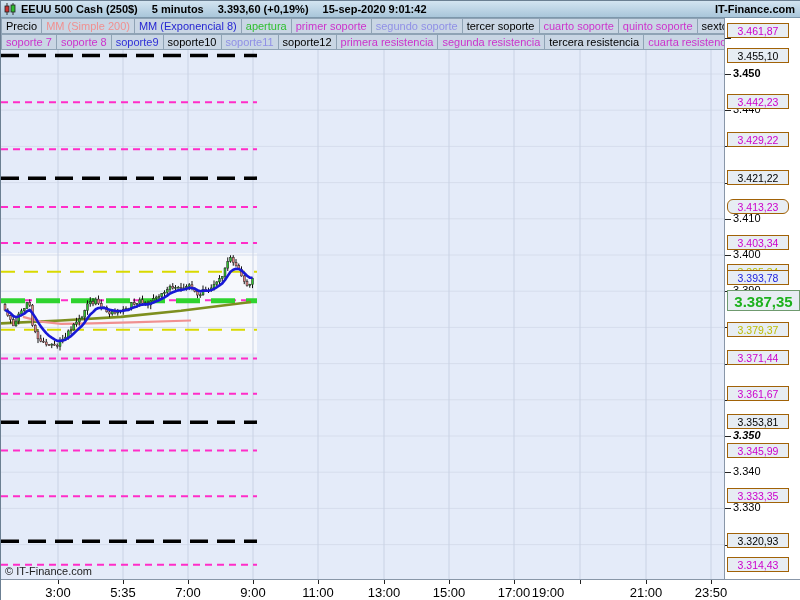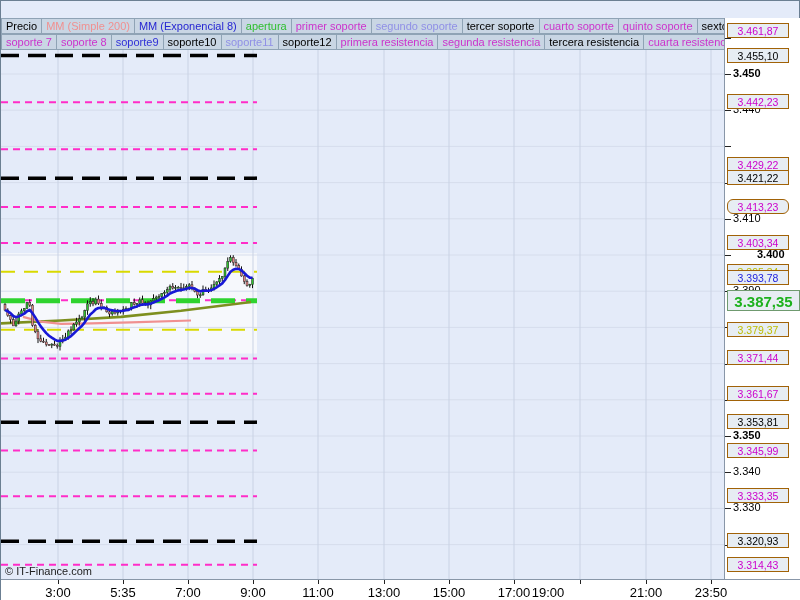--- a/index.html
+++ b/index.html
@@ -33,20 +33,35 @@
   .xaxis{position:absolute;left:0;top:578px;width:800px;height:22px;background:#ffffff;
     border-top:1px solid #8896a8;border-bottom:1px solid #9aa6b4;box-sizing:border-box;}
   .xlab{position:absolute;top:5px;font-size:13px;color:#000;transform:translateX(-50%);}
   .xtickmark{position:absolute;top:0;width:1px;height:4px;background:#222;}
 </style>
 </head>
 <body>
 
 <div class="app">
 
+  <div class="titlebar">
+    <span class="ticon">
+      <svg width="13" height="12" viewBox="0 0 13 12">
+        <line x1="3" y1="0" x2="3" y2="12" stroke="#333" stroke-width="1"></line>
+        <rect x="1" y="3" width="4" height="6" fill="#cc3333" stroke="#222" stroke-width="0.8"></rect>
+        <line x1="9" y1="0" x2="9" y2="12" stroke="#333" stroke-width="1"></line>
+        <rect x="7" y="2" width="4" height="7" fill="#2fbf2f" stroke="#222" stroke-width="0.8"></rect>
+      </svg>
+    </span>
+    <span>EEUU 500 Cash (250$)</span>
+    <span>5 minutos</span>
+    <span>3.393,60 (+0,19%)</span>
+    <span>15-sep-2020 9:01:42</span>
+    <span class="brand">IT-Finance.com</span>
+  </div>
 
   <div class="legend" id="legend">
       <div class="lrow" style="top: 0px;"><span class="lcell" style="color: rgb(0, 0, 0);">Precio</span><span class="lcell" style="color: rgb(240, 144, 144);">MM (Simple 200)</span><span class="lcell" style="color: rgb(38, 38, 210);">MM (Exponencial 8)</span><span class="lcell" style="color: rgb(47, 191, 47);">apertura</span><span class="lcell" style="color: rgb(204, 51, 204);">primer soporte</span><span class="lcell" style="color: rgb(144, 144, 230);">segundo soporte</span><span class="lcell" style="color: rgb(0, 0, 0);">tercer soporte</span><span class="lcell" style="color: rgb(204, 51, 204);">cuarto soporte</span><span class="lcell" style="color: rgb(204, 51, 204);">quinto soporte</span><span class="lcell" style="color: rgb(0, 0, 0);">sexto soporte</span></div>
       <div class="lrow" style="top: 16px;"><span class="lcell" style="color: rgb(204, 51, 204);">soporte 7</span><span class="lcell" style="color: rgb(204, 51, 204);">soporte 8</span><span class="lcell" style="color: rgb(48, 48, 216);">soporte9</span><span class="lcell" style="color: rgb(0, 0, 0);">soporte10</span><span class="lcell" style="color: rgb(144, 144, 230);">soporte11</span><span class="lcell" style="color: rgb(0, 0, 0);">soporte12</span><span class="lcell" style="color: rgb(204, 51, 204);">primera resistencia</span><span class="lcell" style="color: rgb(204, 51, 204);">segunda resistencia</span><span class="lcell" style="color: rgb(0, 0, 0);">tercera resistencia</span><span class="lcell" style="color: rgb(204, 51, 204);">cuarta resistencia</span></div>
     </div>
 
   <div class="plot" id="plot">
     <svg id="plotsvg" width="723" height="529">
         <rect x="0" y="203.17325359749663" width="256" height="100.30904921132361" fill="#f6f8fc"></rect>
         <line x1="0" y1="24" x2="723" y2="24" stroke="#d6ddec" stroke-width="1"></line>
@@ -292,29 +307,29 @@
       <div class="ytickmark" style="top: 309.4px;"></div>
       <div class="ytickmark" style="top: 345.6px;"></div>
       <div class="ytickmark" style="top: 381.8px;"></div>
       <div class="ytickmark" style="top: 418px;"></div>
       <div class="ytickmark" style="top: 454.2px;"></div>
       <div class="ytickmark" style="top: 490.4px;"></div>
       <div class="ytickmark" style="top: 526.6px;"></div>
       <div class="ytick" style="top: 49px; font-weight: bold;">3.450</div>
       <div class="ytick" style="top: 85.2px; font-weight: normal;">3.440</div>
       <div class="ytick" style="top: 193.8px; font-weight: normal;">3.410</div>
-      <div class="ytick" style="top: 230px; font-weight: bold; margin-left: 24px;">3.400</div>
+      <div class="ytick" style="top: 230px; font-weight: normal;">3.400</div>
       <div class="ytick" style="top: 266.2px; font-weight: normal;">3.390</div>
-      <div class="ytick" style="top: 411px; font-weight: bold;">3.350</div>
+      <div class="ytick" style="top: 411px; font-weight: bold; font-style: italic;">3.350</div>
       <div class="ytick" style="top: 447.2px; font-weight: normal;">3.340</div>
       <div class="ytick" style="top: 483.4px; font-weight: normal;">3.330</div>
       <div class="lvlbox" style="top: 5.0306px; color: rgb(204, 0, 204);">3.461,87</div>
       <div class="lvlbox" style="top: 29.538px; color: rgb(0, 0, 0);">3.455,10</div>
       <div class="lvlbox" style="top: 76.1274px; color: rgb(204, 0, 204);">3.442,23</div>
-      <div class="lvlbox" style="top: 139px; color: rgb(204, 0, 204);">3.429,22</div>
+      <div class="lvlbox" style="top: 114px; color: rgb(204, 0, 204);">3.429,22</div>
       <div class="lvlbox" style="top: 152.184px; color: rgb(0, 0, 0);">3.421,22</div>
       <div class="lvlbox" style="top: 181.107px; color: rgb(204, 0, 204); border-radius: 6px;">3.413,23</div>
       <div class="lvlbox" style="top: 216.909px; color: rgb(204, 0, 204);">3.403,34</div>
       <div class="lvlbox" style="top: 245.869px; color: rgb(189, 189, 0);">3.395,34</div>
       <div class="lvlbox" style="top: 251.516px; color: rgb(34, 34, 221);">3.393,78</div>
       <div class="lvlbox" style="top: 274.359px; color: rgb(204, 0, 204);">3.387,47</div>
       <div class="lvlbox big" style="top: 271.793px; color: rgb(29, 177, 29);">3.387,35</div>
       <div class="lvlbox" style="top: 303.681px; color: rgb(189, 189, 0);">3.379,37</div>
       <div class="lvlbox" style="top: 332.387px; color: rgb(204, 0, 204);">3.371,44</div>
       <div class="lvlbox" style="top: 367.755px; color: rgb(204, 0, 204);">3.361,67</div>

